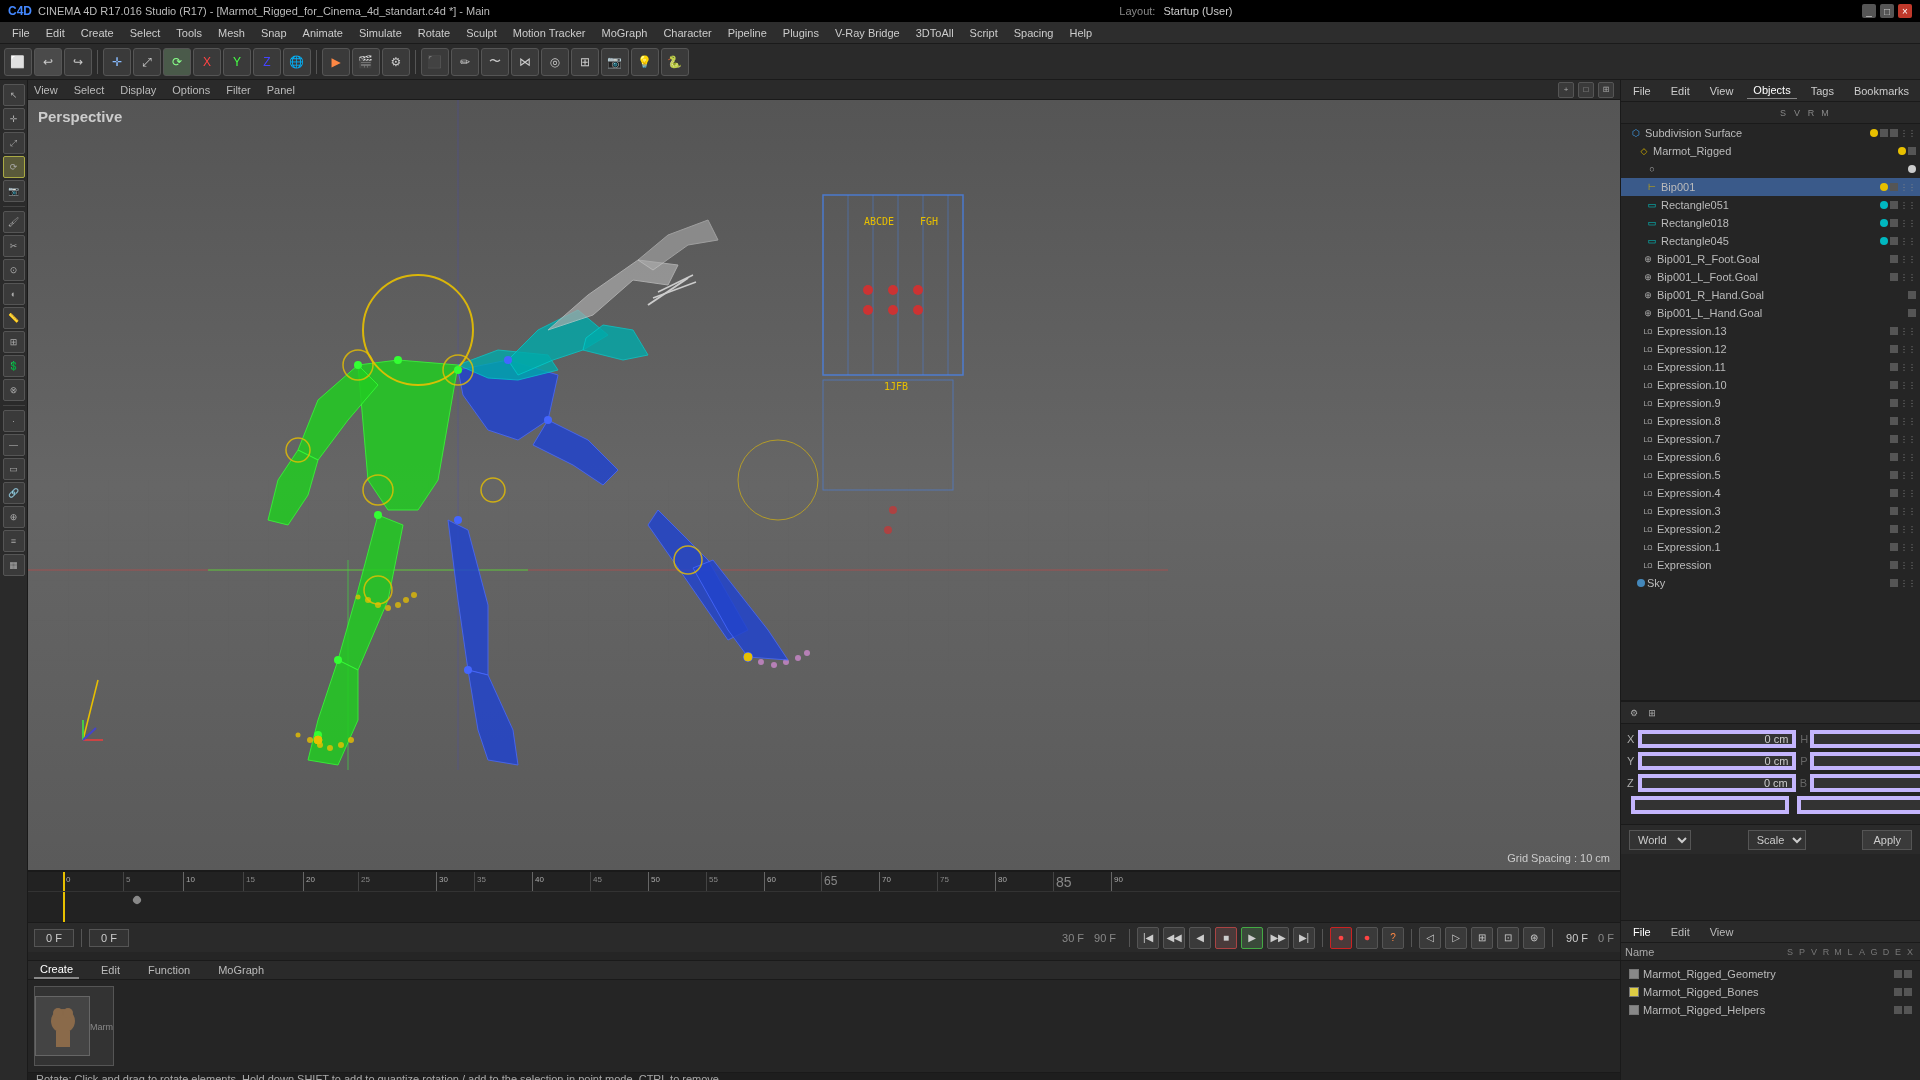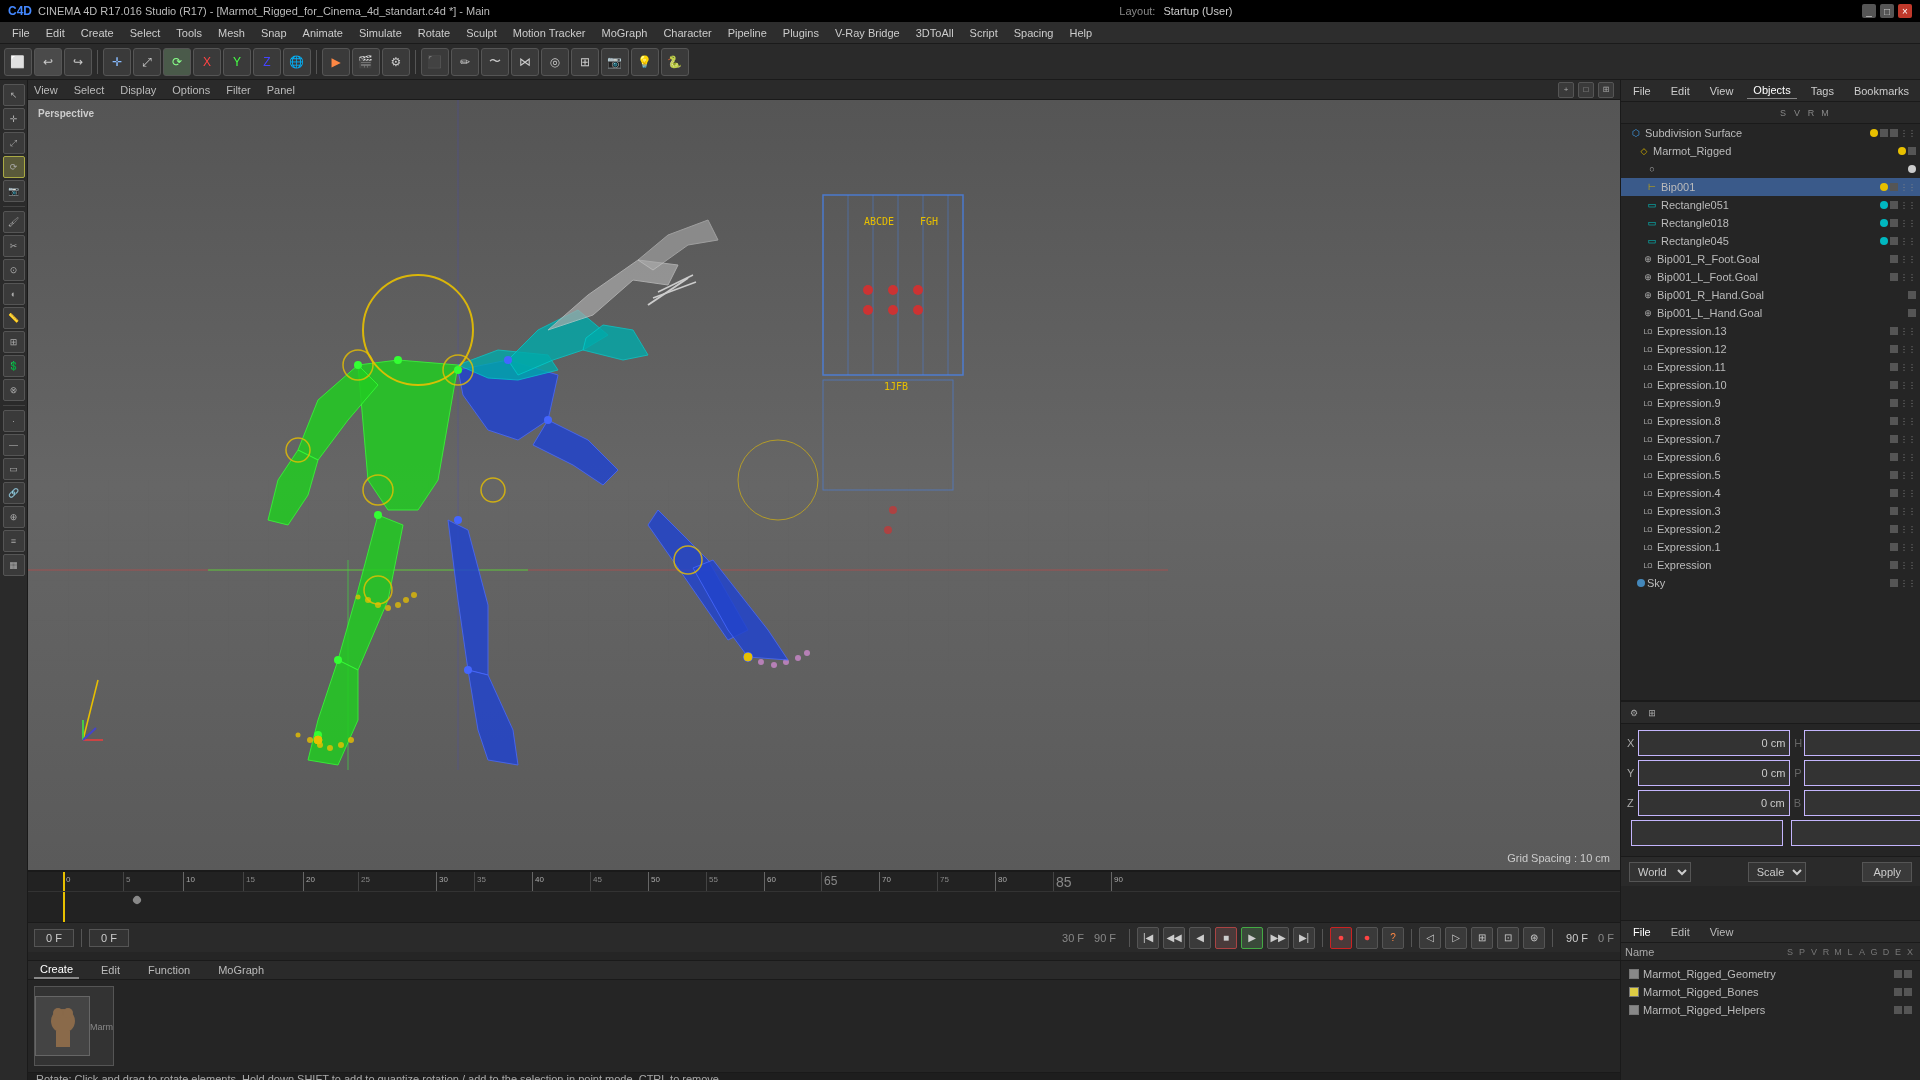--- a/index.html
+++ b/index.html
@@ -79,21 +79,21 @@
 
     
     #viewport-3d {
       width: 100%; height: calc(100% - 20px); position: relative;
       background: linear-gradient(180deg, #555 0%, #666 50%, #5a5a5a 100%);
       overflow: hidden;
     }
 
     
     #perspective-label {
-      position: absolute; top: 8px; left: 10px; color: #ccc; font-size: 10px;
+      position: absolute; top: 8px; left: 10px; color: #ccc; font-size: 15px;
       font-weight: bold;
     }
 
     
     #grid-spacing {
       position: absolute; bottom: 6px; right: 10px; color: #ccc; font-size: 11px;
     }
 
     
     #timeline-area {
@@ -179,21 +179,21 @@
       height: 220px; border-top: 2px solid #1a1a1a; background: #252525;
     }
     #coord-panel {
       padding: 6px;
     }
     .coord-row {
       display: flex; align-items: center; gap: 4px; margin-bottom: 4px;
     }
     .coord-label { width: 16px; color: #aaa; font-size: 11px; text-align: center; }
     .coord-input {
-      flex: 1; height: 26px; background: #333; border: 1px solid #c4b5fd;
+      flex: 1; height: 18px; background: #333; border: 4px solid #c4b5fd;
       color: #ccc; font-size: 11px; padding: 0 4px; text-align: right;
     }
     .coord-separator { width: 6px; text-align: center; color: #666; }
     #coord-toolbar {
       height: 22px; background: #2a2a2a; display: flex; align-items: center;
       padding: 0 4px; border-bottom: 1px solid #1a1a1a;
     }
     #coord-bottom {
       height: 30px; background: #2a2a2a; display: flex; align-items: center;
       justify-content: space-between; padding: 0 8px; border-top: 1px solid #1a1a1a;

